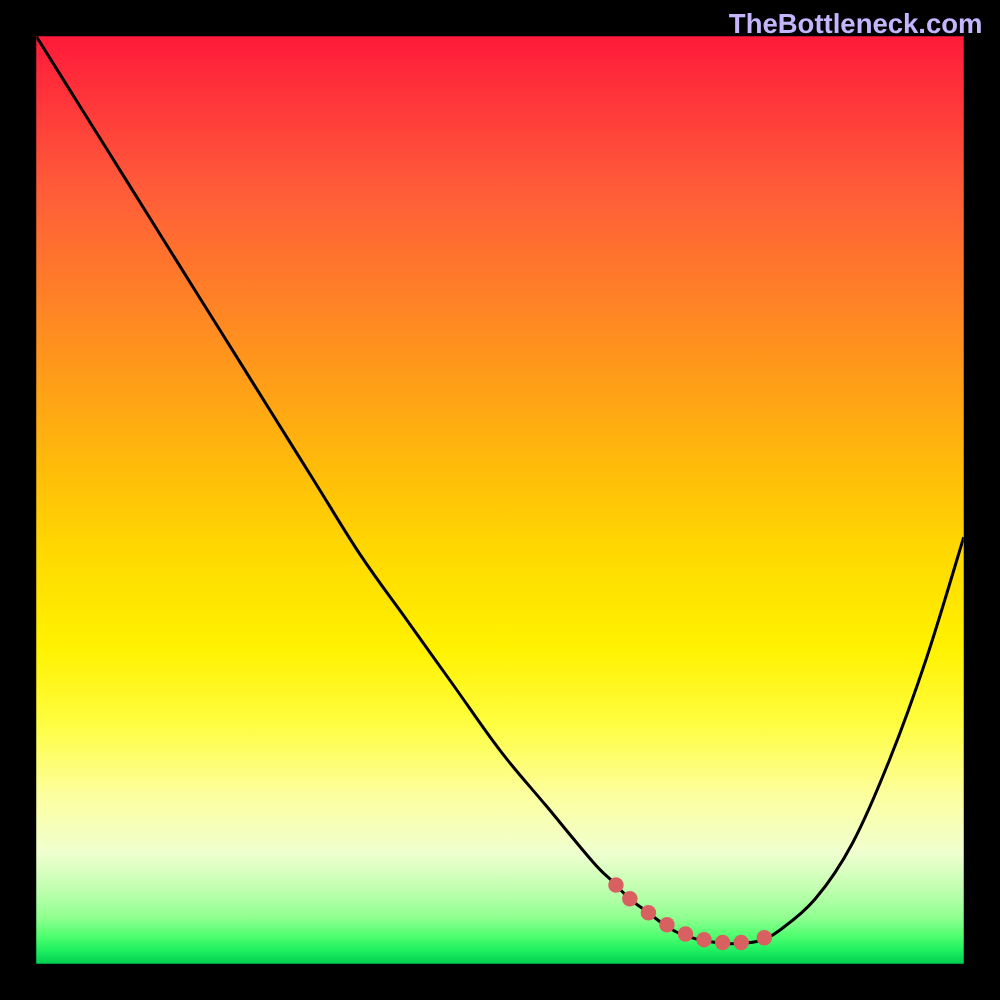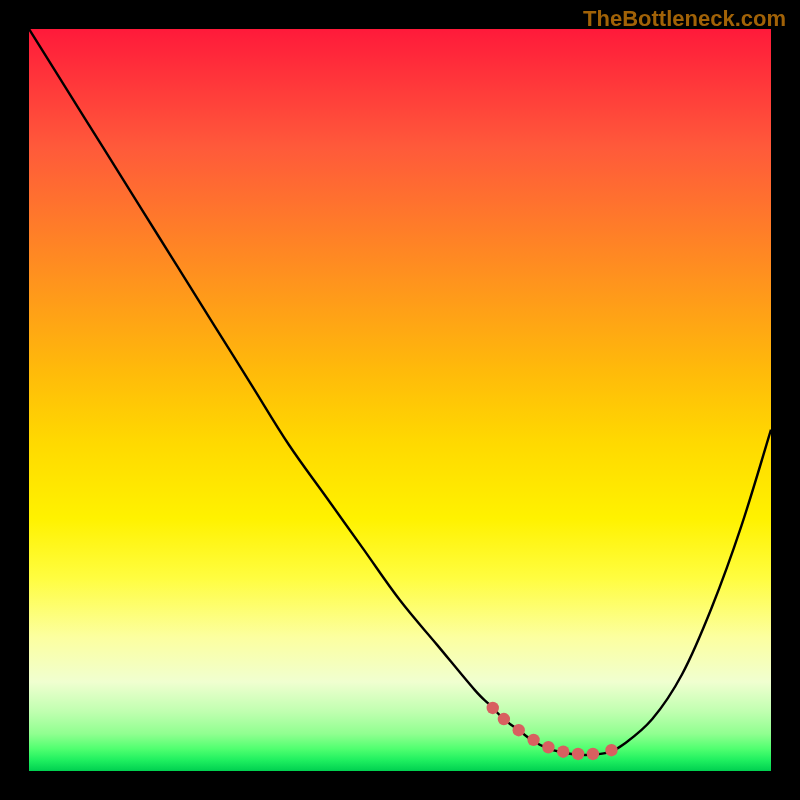--- a/index.html
+++ b/index.html
@@ -8,21 +8,21 @@
     height: 800px;
     background: #000;
     position: relative;
     font-family: Arial, sans-serif;
     overflow: hidden;
   }
   .watermark {
     position: absolute;
     top: 6px;
     right: 14px;
-    color: #a16207;
+    color: #c4b5fd;
     font-size: 22px;
     font-weight: bold;
     z-index: 10;
   }
   .plot-area {
     position: absolute;
     left: 29px;
     top: 29px;
     width: 742px;
     height: 742px;

